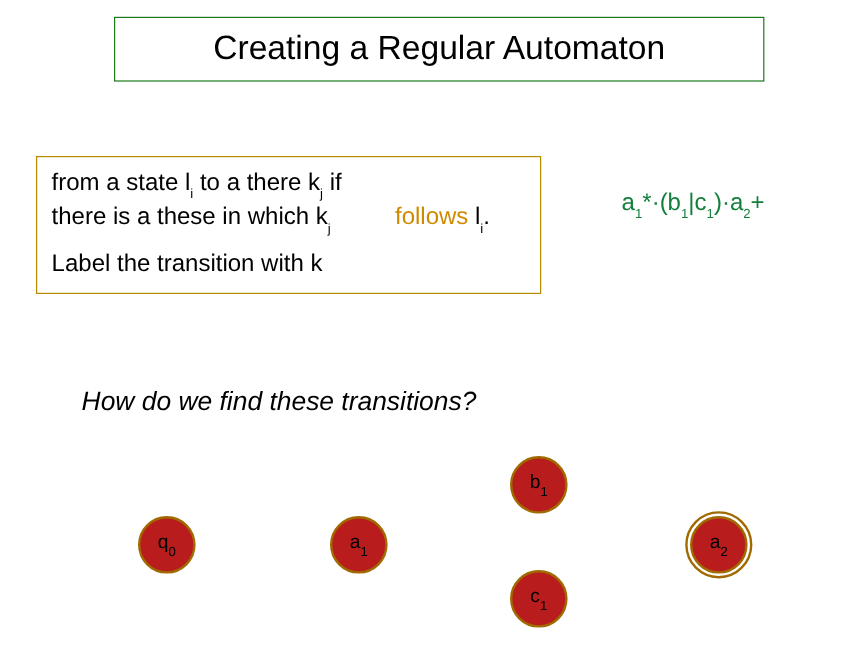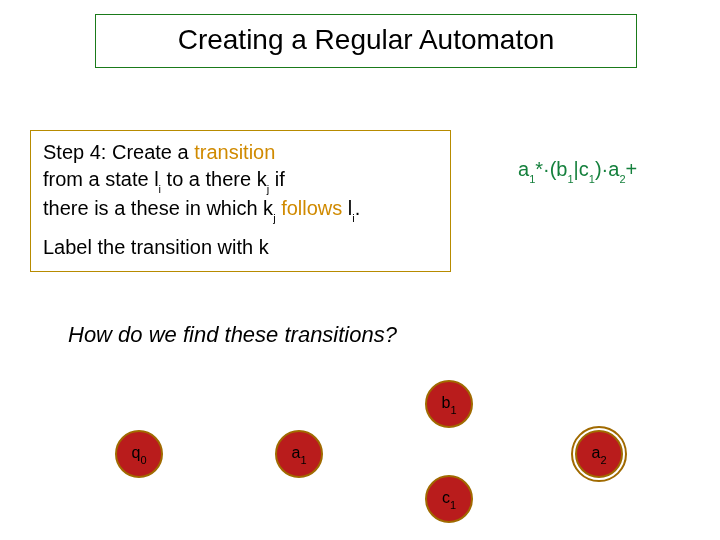--- a/index.html
+++ b/index.html
@@ -27,21 +27,21 @@
     position: absolute;
     left: 30px;
     top: 130px;
     width: 395px;
     padding: 8px 12px 10px 12px;
     border: 1px solid #b78b00;
     font-size: 20px;
     line-height: 1.35;
   }
   .step-box .transition-word { color: #d08a00; }
-  .step-box .follows-word { color: #d08a00; }
+  .step-box .follows-word { color: #d08a00; margin-left: 48px; }
   .regex {
     position: absolute;
     left: 518px;
     top: 158px;
     font-size: 20px;
     color: #15803d;
     white-space: nowrap;
   }
   .question {
     position: absolute;
@@ -84,23 +84,20 @@
 </style>
 </head>
 <body>
 
 <div class="title-box">
   <span>Creating a Regular Automaton</span><br>
 </div>
 
 <div class="step-box">
   <div>
-    <span>Step 4: Create a </span><span class="transition-word">transition</span>
-  </div>
-  <div>
     <span>from a state l</span><span class="sub">i</span><span> to a there k</span><span class="sub">j</span><span> if</span>
   </div>
   <div>
     <span>there is a these in which k</span><span class="sub">j</span><span class="follows-word"> follows</span><span> l</span><span class="sub">i</span><span>.</span>
   </div>
   <div style="height:10px"></div>
   <div>Label the transition with k</div>
 </div>
 
 <div class="regex">

